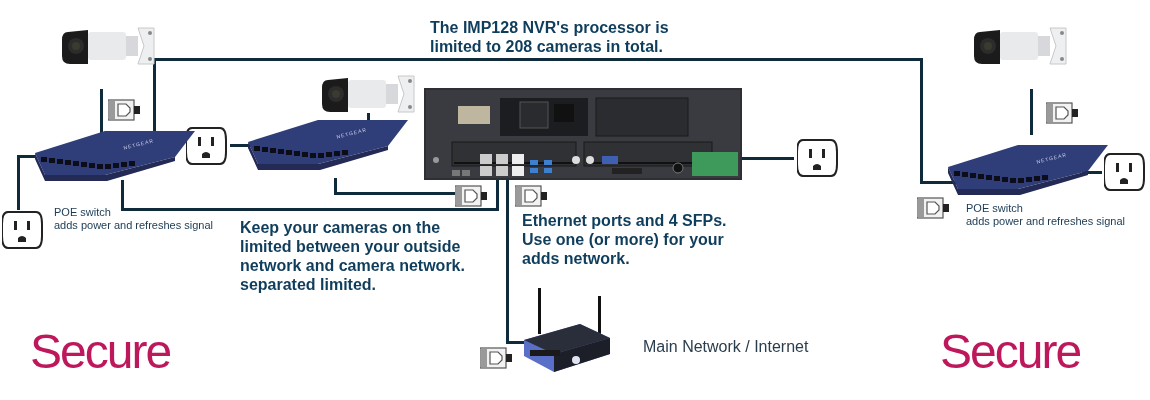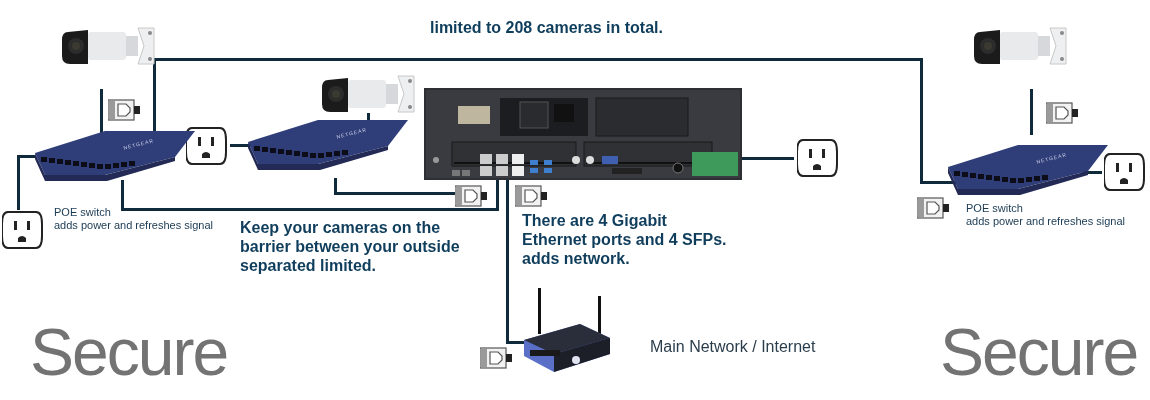--- a/index.html
+++ b/index.html
@@ -3,22 +3,22 @@
 <meta charset="utf-8">
 <style>
   html, body { margin: 0; padding: 0; background: #ffffff; }
   body { width: 1150px; height: 400px; position: relative; overflow: hidden; font-family: "Liberation Sans", sans-serif; }
   .abs { position: absolute; }
   .line { position: absolute; background: #0f2a3a; }
   .callout { position: absolute; color: #0f3d5c; font-weight: bold; font-size: 16px; line-height: 19px; font-family: "Liberation Sans", sans-serif; }
   .callout div { white-space: nowrap; }
   .small-label { position: absolute; color: #1a3a52; font-size: 11px; line-height: 13px; font-family: "Liberation Sans", sans-serif; }
   .small-label div { white-space: nowrap; }
-  .big-word { position: absolute; color: #737373; font-size: 66px; letter-spacing: -2px; font-family: "Liberation Sans", sans-serif; line-height: 60px; }
-  .net-label { position: absolute; color: #2a3d4c; font-size: 16px; font-family: "Liberation Sans", sans-serif; white-space: nowrap; margin-left: 7px; }
+  .big-word { position: absolute; color: #be185d; font-size: 48px; letter-spacing: -2px; font-family: "Liberation Sans", sans-serif; line-height: 60px; }
+  .net-label { position: absolute; color: #2a3d4c; font-size: 16px; font-family: "Liberation Sans", sans-serif; white-space: nowrap; }
 </style>
 </head>
 <body>
 
 <svg width="0" height="0" style="position:absolute">
   <defs>
     <g id="outlet">
       <path d="M6 2 H34 Q40 2 40 14 V26 Q40 38 34 38 H6 Q0 38 0 26 V14 Q0 2 6 2 Z" fill="#fff" stroke="#222" stroke-width="2"></path>
       <rect x="12" y="11" width="3" height="9" fill="#222"></rect>
       <rect x="25" y="11" width="3" height="9" fill="#222"></rect>
@@ -72,20 +72,21 @@
 <div class="line" style="left:506px;top:175px;width:3px;height:168px;"></div>
 <div class="line" style="left:506px;top:341px;width:20px;height:3px;"></div>
 
 <div class="line" style="left:742px;top:157px;width:52px;height:3px;"></div>
 
 <div class="line" style="left:1030px;top:89px;width:3px;height:46px;"></div>
 
 <div class="line" style="left:1082px;top:171px;width:20px;height:3px;"></div>
 
 <div class="callout" style="left:430px;top:18px;">
+  <div>The IMP128 NVR's processor is</div>
   <div>limited to 208 cameras in total.</div>
 </div>
 
 <svg class="abs" style="left:58px;top:22px;" width="100" height="48" viewBox="0 0 100 48">
     <use href="#camera"></use>
   </svg>
 <svg class="abs" style="left:318px;top:70px;" width="100" height="48" viewBox="0 0 100 48">
     <use href="#camera"></use>
   </svg>
 <svg class="abs" style="left:970px;top:22px;" width="100" height="48" viewBox="0 0 100 48">
@@ -235,26 +236,27 @@
   <div>POE switch</div>
   <div>adds power and refreshes signal</div>
 </div>
 <div class="small-label" style="left:966px;top:202px;">
   <div>POE switch</div>
   <div>adds power and refreshes signal</div>
 </div>
 
 <div class="callout" style="left:240px;top:218px;">
   <div>Keep your cameras on the</div>
-  <div>barrier between your outside</div>
+  <div>limited between your outside</div>
+  <div>network and camera network.</div>
   <div>separated limited.</div>
 </div>
 
 <div class="callout" style="left:522px;top:211px;">
-  <div>There are 4 Gigabit</div>
   <div>Ethernet ports and 4 SFPs.</div>
+  <div>Use one (or more) for your</div>
   <div>adds network.</div>
 </div>
 
 <div class="net-label" style="left:643px;top:338px;">Main Network / Internet</div>
 
 <div class="big-word" style="left:30px;top:322px;">Secure</div>
 <div class="big-word" style="left:940px;top:322px;">Secure</div>
 
 </body></html>

